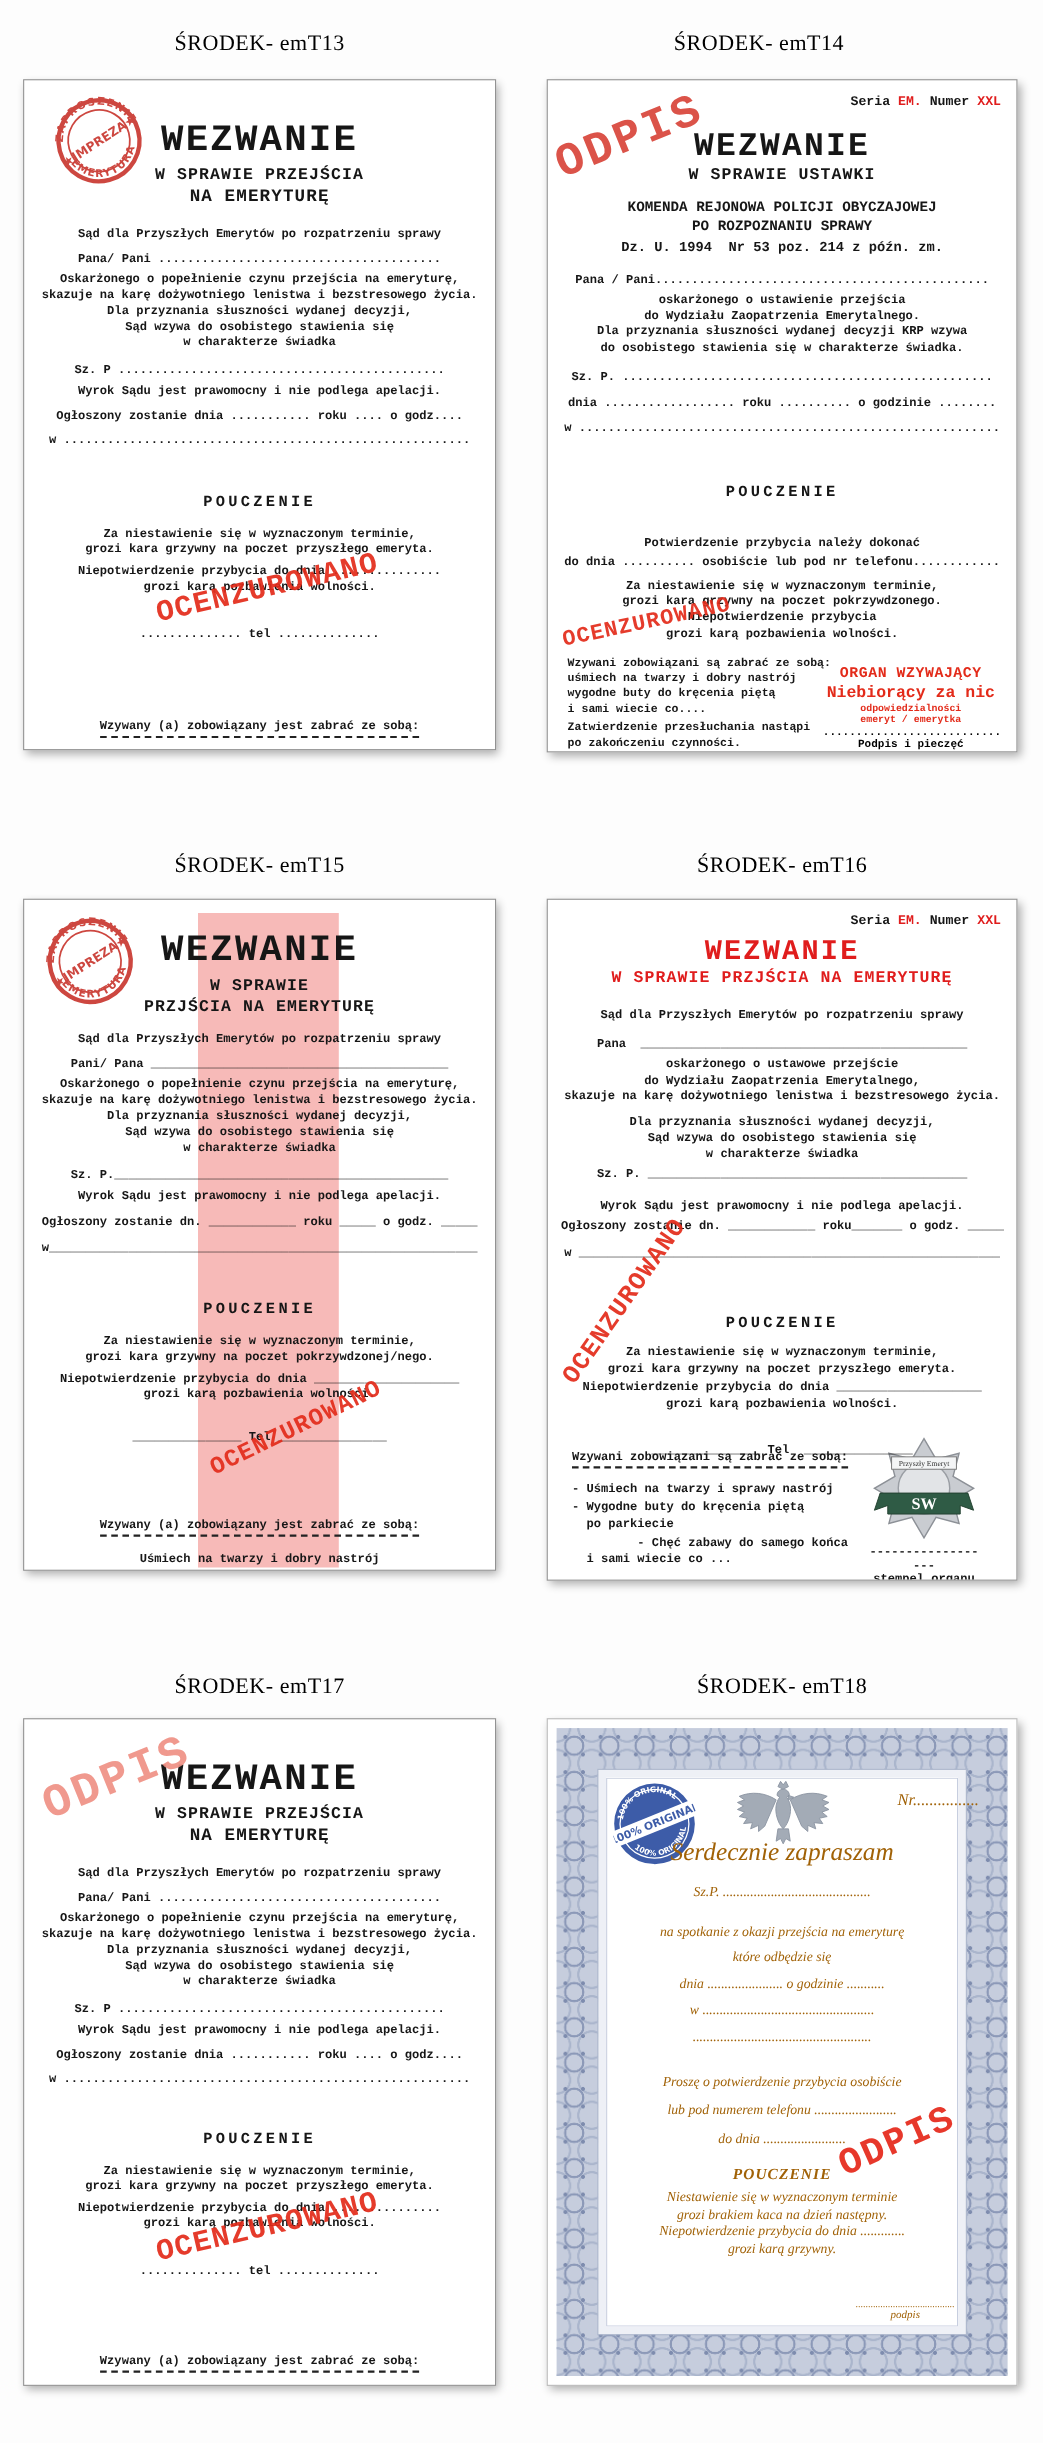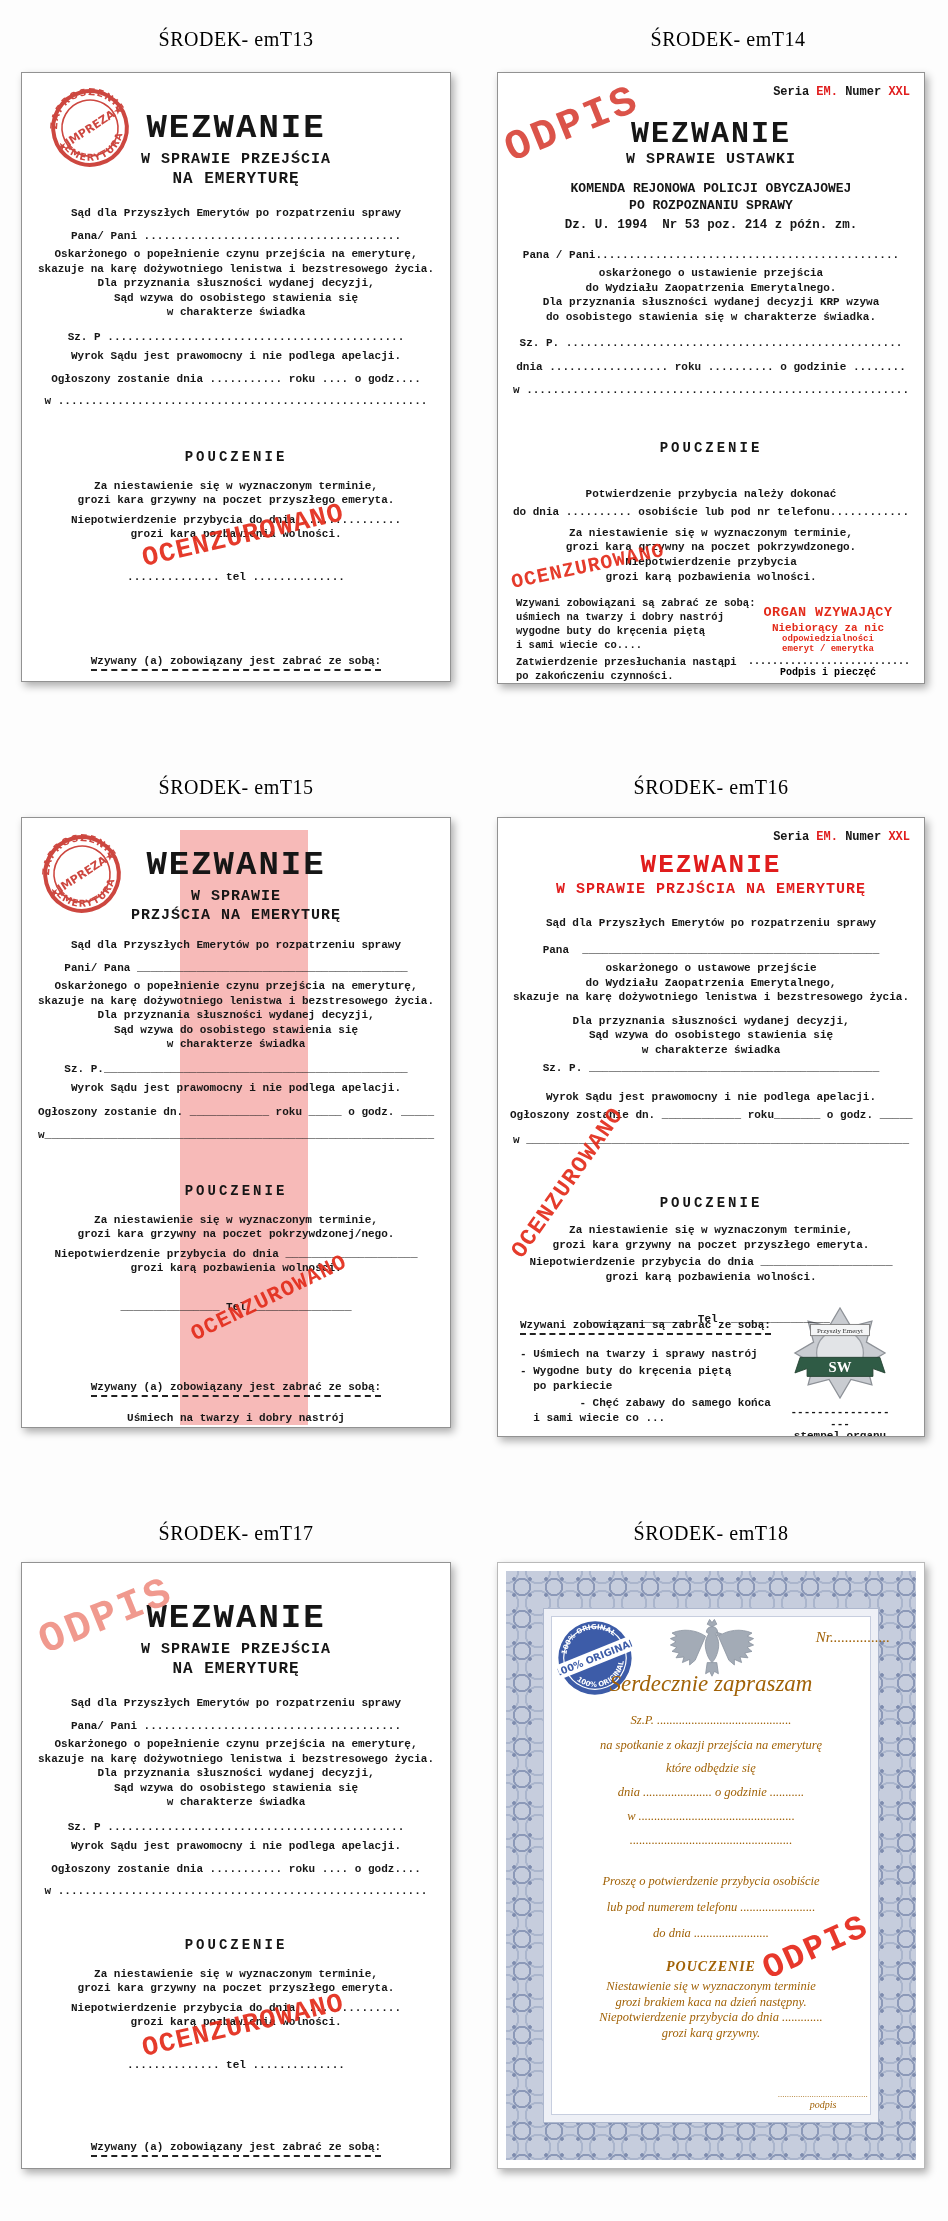--- a/index.html
+++ b/index.html
@@ -30,21 +30,21 @@
     background-size:16px 16px,32px 32px,32px 32px;
     background-position:0 0,0 0,16px 16px;}
   .mat{position:absolute;inset:46px;background:#fff;border:7px solid #eef0f6;outline:1px solid #aeb8ce;box-shadow:inset 0 0 0 1px #c7cedf;}
   .serif-i{font-family:"Liberation Serif",serif;font-style:italic;color:#a16207;}
   .cert-ln{font-size:12.5px;line-height:1.25;text-align:center;white-space:pre;}
 </style>
 </head>
 <body>
 
 <div class="card-title" style="left:21px;top:28px;width:430px;">ŚRODEK- emT13</div>
-<div class="card-title" style="left:514px;top:28px;width:428px;">ŚRODEK- emT14</div>
+<div class="card-title" style="left:476px;top:28px;width:428px;">ŚRODEK- emT14</div>
 <div class="card-title" style="left:21px;top:776px;width:430px;">ŚRODEK- emT15</div>
 <div class="card-title" style="left:497px;top:776px;width:428px;">ŚRODEK- emT16</div>
 <div class="card-title" style="left:21px;top:1522px;width:430px;">ŚRODEK- emT17</div>
 <div class="card-title" style="left:497px;top:1522px;width:428px;">ŚRODEK- emT18</div>
 
 <div class="doc" style="left:21px;top:72px;width:430px;height:610px;">
   <svg class="round-stamp" style="left:28px;top:15px;width:80px;height:80px;transform:rotate(-15deg);" viewBox="0 0 100 100">
     <circle cx="50" cy="50" r="46" fill="none" stroke="#c8342c" stroke-width="5"></circle>
     <circle cx="50" cy="50" r="35" fill="none" stroke="#c8342c" stroke-width="2"></circle>
     <defs>
@@ -119,21 +119,21 @@
   <div class="leftblock tw" style="left:18px;top:524px;font-size:10.5px;">
     <div class="ln">Wzywani zobowiązani są zabrać ze sobą:</div>
     <div class="ln">uśmiech na twarzy i dobry nastrój</div>
     <div class="ln">wygodne buty do kręcenia piętą</div>
     <div class="ln">i sami wiecie co....</div>
     <div class="ln" style="margin-top:4px;">Zatwierdzenie przesłuchania nastąpi</div>
     <div class="ln">po zakończeniu czynności.</div>
   </div>
   <div class="organ" style="right:16px;top:532px;width:160px;">
     <div style="font-size:13.5px;color:#e32b1a;letter-spacing:.5px;">ORGAN WZYWAJĄCY</div>
-    <div style="font-size:11px;color:#e32b1a;margin-top:2px;">Niebiorący za nic</div>
+    <div style="font-size:15px;color:#e32b1a;margin-top:2px;">Niebiorący za nic</div>
     <div style="font-size:9px;color:#e32b1a;">odpowiedzialności</div>
     <div style="font-size:9px;color:#e32b1a;">emeryt / emerytka</div>
     <div style="font-size:10px;margin-top:2px;">...........................</div>
     <div style="font-size:10px;">Podpis i pieczęć</div>
   </div>
 </div>
 
 <div class="doc" style="left:21px;top:817px;width:430px;height:611px;">
   <div class="band" style="left:158px;top:12px;width:128px;bottom:2px;"></div>
   <svg class="round-stamp" style="left:20px;top:16px;width:80px;height:80px;transform:rotate(-15deg);" viewBox="0 0 100 100">
@@ -284,21 +284,21 @@
       <path d="M52,24 C40,16 24,14 10,20 l6,4 -8,3 7,4 -7,4 8,3 -6,5 9,2 -4,6 10,-1 -2,7 9,-4 0,7 7,-6 z"></path>
       <path d="M68,24 C80,16 96,14 110,20 l-6,4 8,3 -7,4 7,4 -8,3 6,5 -9,2 4,6 -10,-1 2,7 -9,-4 0,7 -7,-6 z"></path>
       <polygon points="54,57 66,57 68,71 63,68 60,74 57,68 52,71"></polygon>
     </g>
   </svg>
   <div class="serif-i" style="position:absolute;right:34px;top:66px;font-size:15px;z-index:4;">Nr................</div>
   <div class="stamp" style="left:262px;top:366px;font-size:34px;color:#e5281a;transform:rotate(-24deg);letter-spacing:2px;z-index:5;">ODPIS</div>
   <div style="position:absolute;inset:46px;z-index:4;">
     <div class="serif-i" style="margin-top:62px;font-size:23px;text-align:center;">Serdecznie zapraszam</div>
     <div class="serif-i cert-ln" style="margin-top:16px;">Sz.P. ...........................................</div>
-    <div class="serif-i cert-ln" style="margin-top:9px;font-family:Liberation Serif, serif;">na spotkanie z okazji przejścia na emeryturę</div>
+    <div class="serif-i cert-ln" style="margin-top:20px;font-family:Liberation Serif, serif;">na spotkanie z okazji przejścia na emeryturę</div>
     <div class="serif-i cert-ln" style="margin-top:8px;">które odbędzie się</div>
     <div class="serif-i cert-ln" style="margin-top:8px;">dnia ...................... o godzinie ...........</div>
     <div class="serif-i cert-ln" style="margin-top:8px;">w ..................................................</div>
     <div class="serif-i cert-ln" style="margin-top:9px;">....................................................</div>
     <div class="serif-i cert-ln" style="margin-top:25px;">Proszę o potwierdzenie przybycia osobiście</div>
     <div class="serif-i cert-ln" style="margin-top:11px;">lub pod numerem telefonu ........................</div>
     <div class="serif-i cert-ln" style="margin-top:10px;">do dnia ........................</div>
     <div class="serif-i cert-ln" style="margin-top:16px;font-weight:700;font-size:14px;letter-spacing:1px;">POUCZENIE</div>
     <div class="serif-i cert-ln" style="margin-top:4px;">Niestawienie się w wyznaczonym terminie</div>
     <div class="serif-i cert-ln">grozi brakiem kaca na dzień następny.</div>

